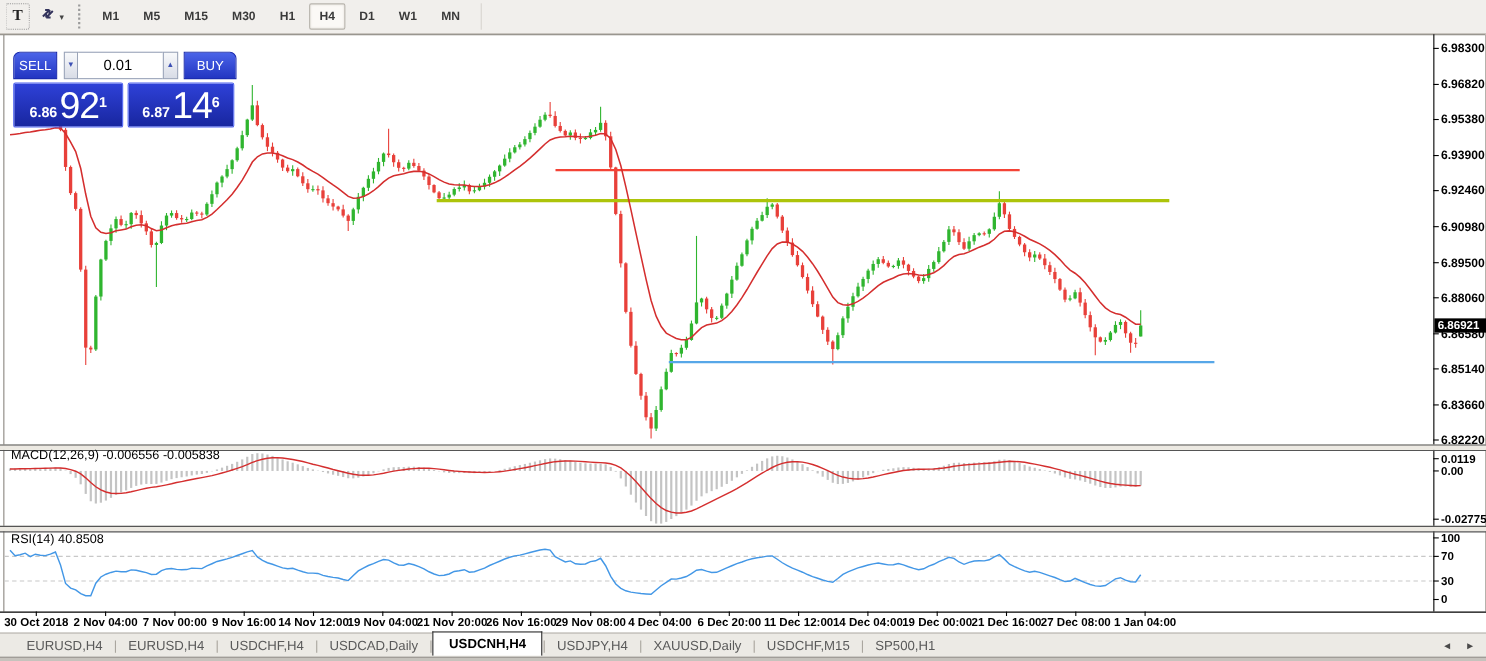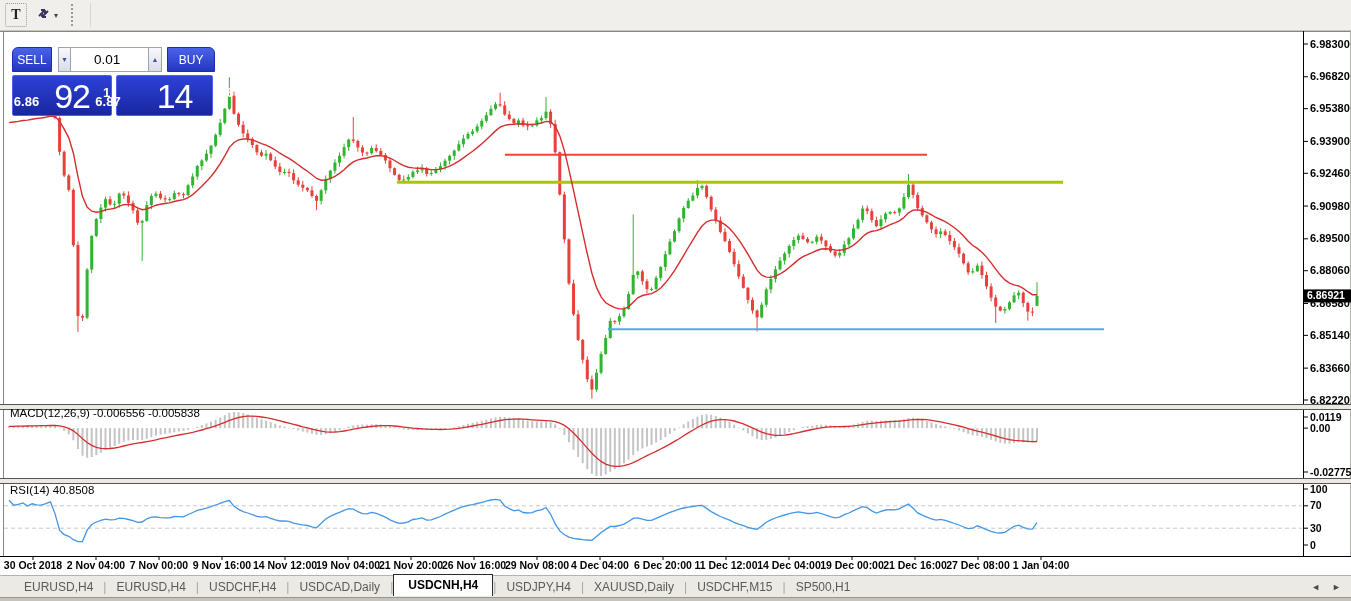--- a/index.html
+++ b/index.html
@@ -43,22 +43,22 @@
     border:1px solid #9aa4b8; color:#3c50b4; font-size:7px;
     display:flex; align-items:center; justify-content:center; }
   #volume-input { width:77px; border:1px solid #9aa4b8; border-left:none;
     border-right:none; font-size:13.5px; text-align:center; padding-right:5px;
     font-family:"Liberation Sans", sans-serif; color:#000; background:#fff; }
   #tp-spacer1 { width:6px; background:transparent; }
   #tp-row2 { display:flex; margin-top:3px; height:41px; }
   .big-quote { background:linear-gradient(#2e41d8,#18269f); border:1px solid #4c61ef;
     border-radius:2px; color:#fff; display:flex; align-items:flex-end;
     justify-content:center; padding-bottom:3px; }
-  #sell-quote { width:100px; margin-right:4px;gap:13px; }
-  #buy-quote  { width:97px;gap:34px; }
+  #sell-quote { width:100px; margin-right:4px; }
+  #buy-quote  { width:97px; }
   .q-small { font-size:13px; font-weight:700; margin-right:2px; line-height:20px; }
   .q-big   { font-size:34px; font-weight:400; line-height:32px; letter-spacing:-1px; }
   .q-sup   { font-size:13px; font-weight:700; line-height:30px; align-self:flex-start; margin-top:2px; }
 
   
   #tabbar { position:absolute; left:0; top:575px; width:1351px; height:22px;
     background:#eceae5; border-top:1px solid #b5b2ac; z-index:5;
     display:flex; align-items:center; font-size:12px; color:#5a5a5a;justify-content:space-between; }
   .tab { padding:2px 10px; white-space:nowrap; }
   .tab.active { background:#fff; border:1px solid #2b2b2b; border-bottom:none;
@@ -841,20 +841,31 @@
     <div id="swap-tool" class="tool-btn">
       <span>
         <svg width="15" height="15" viewBox="0 0 15 15">
           <path d="M3 10 L9 4 M9 4 L9 8 M9 4 L5 4" stroke="#33335c" stroke-width="1.8" fill="none"></path>
           <path d="M12 5 L6 11 M6 11 L6 7 M6 11 L10 11" stroke="#33335c" stroke-width="1.8" fill="none"></path>
         </svg>
       </span>
       <span class="caret">▾</span>
     </div>
     <div class="grip"></div>
+    <div id="tf-group" style="display:flex;align-items:center;">
+        <div class="tf-btn">M1</div>
+        <div class="tf-btn">M5</div>
+        <div class="tf-btn">M15</div>
+        <div class="tf-btn">M30</div>
+        <div class="tf-btn">H1</div>
+        <div class="tf-btn active">H4</div>
+        <div class="tf-btn">D1</div>
+        <div class="tf-btn">W1</div>
+        <div class="tf-btn">MN</div>
+      </div>
     <div class="toolbar-sep"></div>
   </div>
 
 
   <div id="trade-panel">
     <div id="tp-row1">
       <div id="sell-button" class="tp-btn">SELL</div>
       <div id="tp-spacer1"></div>
       <div class="vol-btn">▼</div>
       <input id="volume-input" value="0.01" style="">

